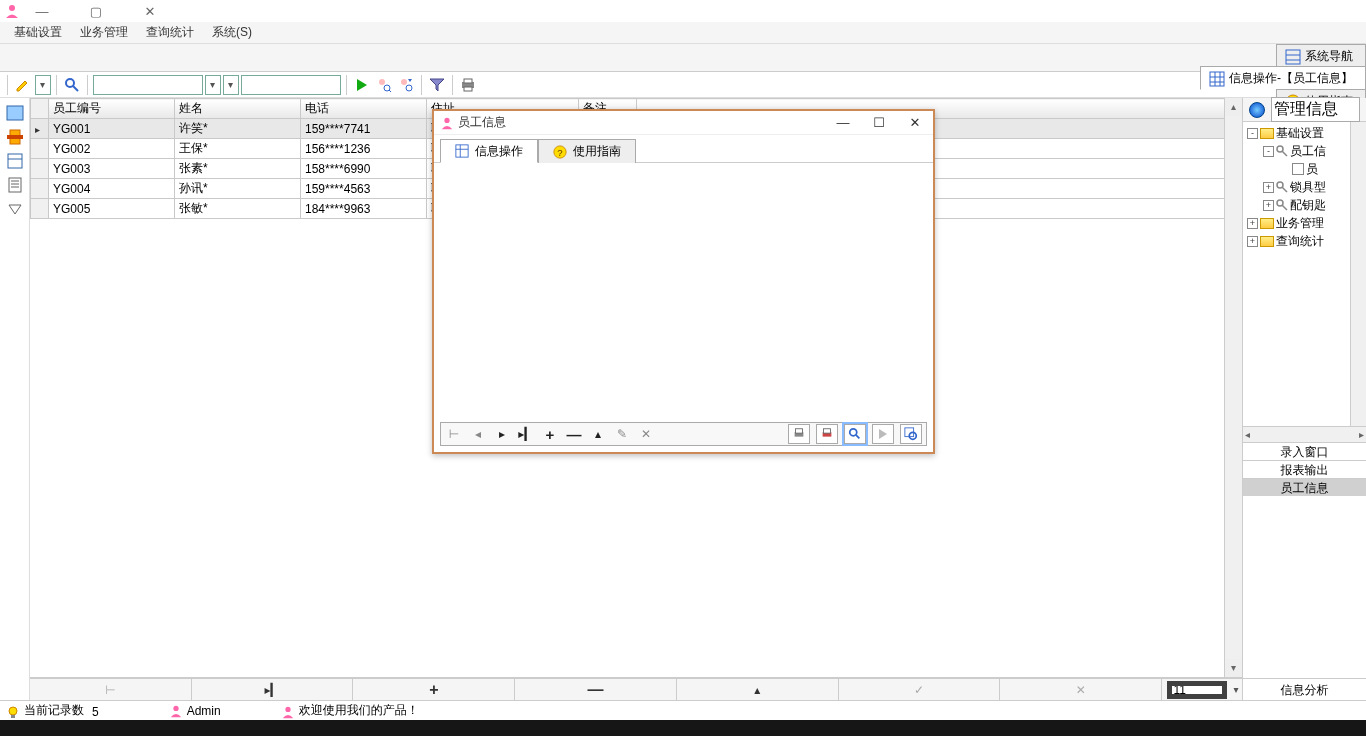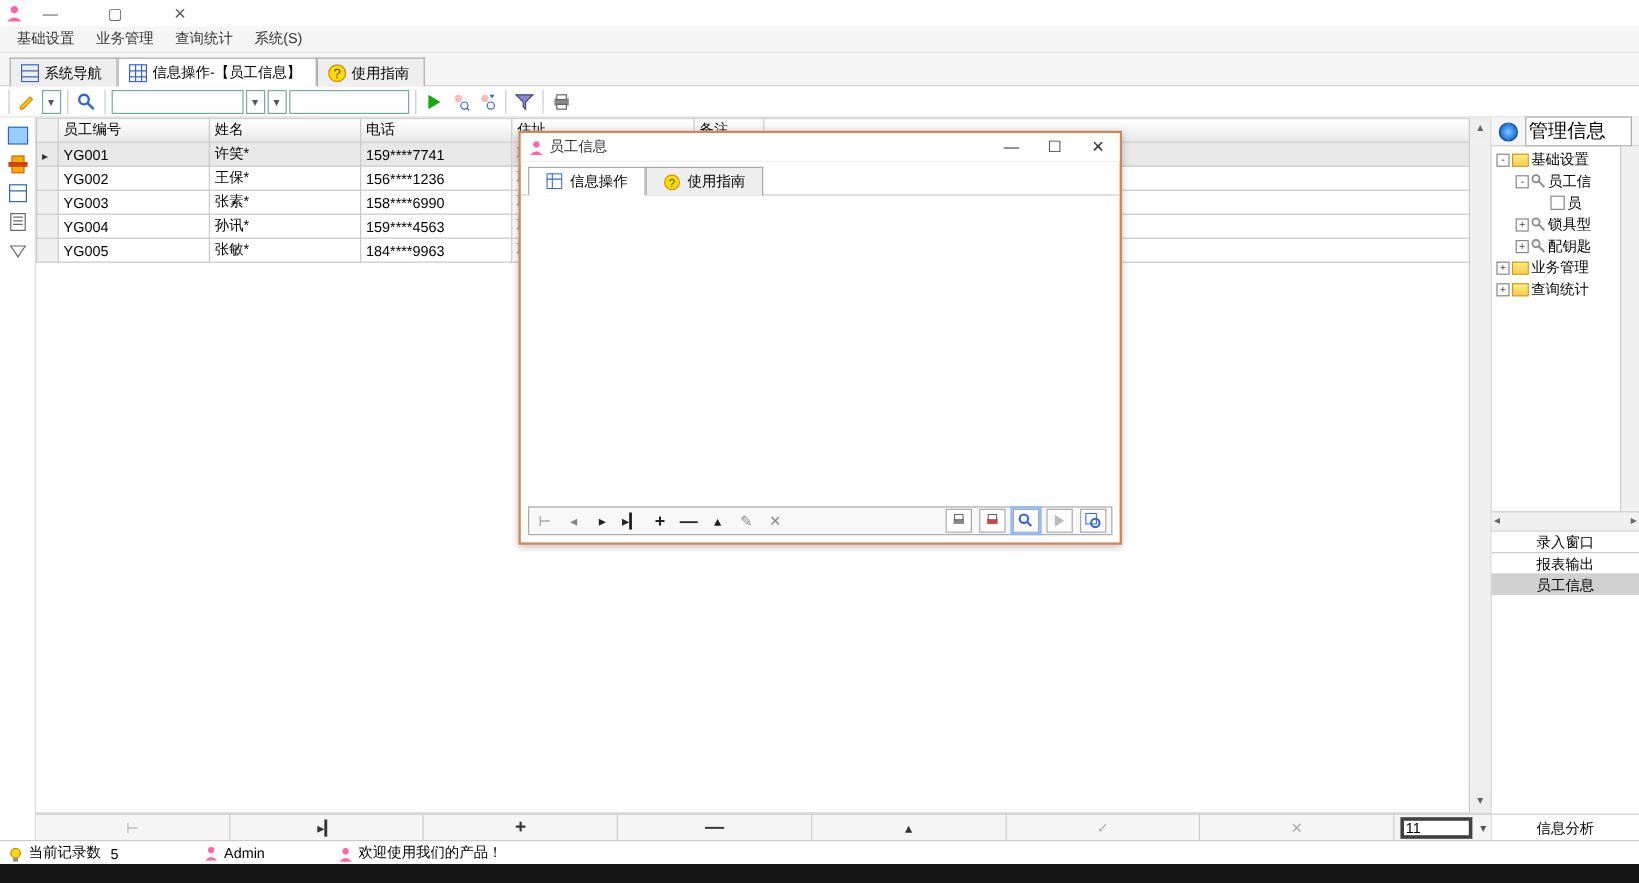--- a/index.html
+++ b/index.html
@@ -10,21 +10,21 @@
 .app-icon { width: 16px; height: 16px; margin-right: 4px; }
 .title-text { color: #999; font-size: 12px; flex: 1; }
 .win-controls { display: flex; gap: 18px; margin-right: 8px; }
 .win-btn { width: 36px; height: 20px; display: flex; align-items: center; justify-content: center; color: #666; cursor: pointer; font-size: 13px; }
 
 
 .menubar { height: 22px; background: #f5f5f5; border-bottom: 1px solid #ddd; display: flex; align-items: center; padding: 0 6px; gap: 2px; }
 .menu-item { padding: 2px 8px; color: #333; cursor: pointer; }
 
 
-.tabbar { height: 28px; background: #f5f5f5; border-bottom: 1px solid #ccc; display: flex; align-items: flex-end; padding-left: 8px; gap: 0; }
+.tabbar { height: 28px; background: #f5f5f5; border-bottom: 1px solid #ccc; display: flex; align-items: flex-end; padding-left: 8px; gap: 0; flex-direction: column; }
 .tab { height: 24px; padding: 3px 12px 2px 8px; border: 1px solid #aaa; border-bottom: none; background: #eee; display: flex; align-items: center; gap: 4px; cursor: pointer; margin-bottom: -1px; }
 .tab.active { background: #fff; border-bottom: 1px solid #fff; }
 .tab-icon { width: 16px; height: 16px; }
 
 
 .toolbar { height: 26px; background: #fff; border-bottom: 1px solid #ddd; display: flex; align-items: center; padding: 0 4px; gap: 2px; }
 .tb-sep { width: 1px; height: 20px; background: #ccc; margin: 0 3px; }
 .tb-btn { width: 20px; height: 20px; display: flex; align-items: center; justify-content: center; cursor: pointer; }
 .tb-input { height: 20px; border: 1px solid #7a9; background: #fff; padding: 0 2px; font-size: 12px; }
 .tb-combo { height: 20px; border: 1px solid #7a9; background: #fff; display: flex; align-items: center; }
@@ -49,21 +49,21 @@
 .grid tr.selected td { background: #e8e8e8; }
 .grid td.rowhdr.arrow::before { content: "▸"; font-size: 10px; color: #333; }
 
 
 .vscroll { position: absolute; right: 0; top: 0; bottom: 0; width: 18px; background: #f0f0f0; border-left: 1px solid #ccc; }
 .vscroll .arr { position: absolute; left: 0; right: 0; height: 18px; background: #eee; text-align: center; font-size: 10px; line-height: 18px; color: #666; }
 
 
 .gridnav { height: 22px; background: #f5f5f5; border-top: 1px solid #ccc; display: flex; align-items: center; }
 .gridnav .cell { flex: 1; text-align: center; color: #333; font-size: 12px; border-right: 1px solid #ccc; height: 100%; display: flex; align-items: center; justify-content: center; cursor: pointer; }
-.gridnav .rec-input { width: 60px; height: 18px; border: 3px solid #404040; margin: 16px 4px; font-size: 12px; padding: 0 2px; }
+.gridnav .rec-input { width: 60px; height: 18px; border: 5px solid #404040; margin: 16px 4px; font-size: 12px; padding: 0 2px; }
 
 
 .right-panel { width: 124px; border-left: 1px solid #ccc; display: flex; flex-direction: column; background: #fff; }
 .rp-header { height: 24px; background: #f5f5f5; border-bottom: 1px solid #ccc; display: flex; align-items: center; gap: 6px; padding: 0 6px; }
 .rp-icon { width: 16px; height: 16px; border-radius: 50%; background: radial-gradient(#7cf,#04c); border: 1px solid #048; }
 .rp-hdr-box { flex:1; border:1px solid #aaa; text-align:left; background:#fff; font-size:16px; padding:1px 2px;}
 .tree { flex: 1; overflow: hidden; padding: 2px 0; font-size: 12px; }
 .tree-row { display: flex; align-items: center; height: 18px; white-space: nowrap; cursor: pointer; }
 .tree-indent { display: inline-block; }
 .tree-exp { width: 11px; height: 11px; border: 1px solid #888; display: inline-flex; align-items: center; justify-content: center; font-size: 9px; color: #444; margin-right: 2px; background: #fff; }

